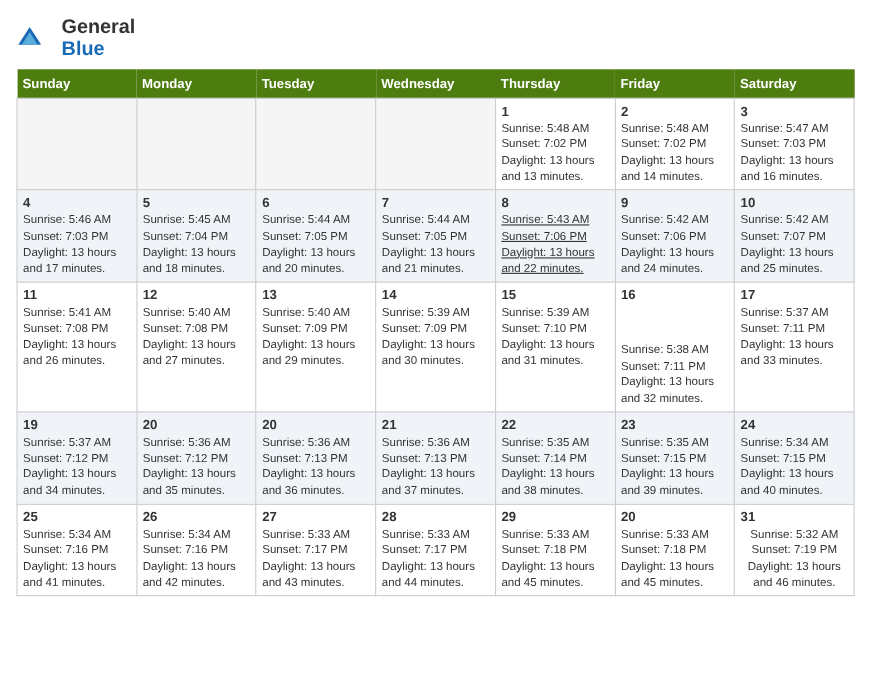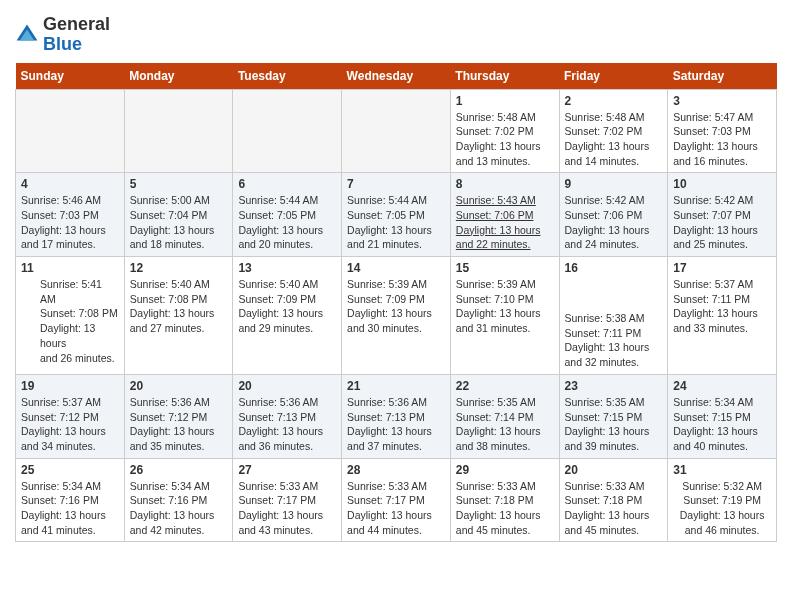--- a/index.html
+++ b/index.html
@@ -12,21 +12,21 @@
     }
     .header {
       display: flex;
       justify-content: space-between;
       align-items: flex-start;
       margin-bottom: 8px;
     }
     .logo {
       display: flex;
       align-items: center;
-      gap: 4px;
+      gap: 17px;
     }
     .logo-text {
       font-size: 18px;
       font-weight: bold;
       line-height: 1.1;
     }
     .logo-general { color: #333; }
     .logo-blue { color: #1a6bb5; }
     .logo-icon {
       width: 24px;
@@ -43,21 +43,21 @@
     .location {
       font-size: 14px;
       color: #555;
     }
     table {
       width: 100%;
       border-collapse: collapse;
       font-size: 11px;
     }
     th {
-      background-color: #c2410c;
+      background-color: #4d7c0f;
       color: #fff;
       text-align: left;
       padding: 6px 5px;
       font-size: 12px;
       font-weight: bold;
     }
     td {
       border: 1px solid #ccc;
       vertical-align: top;
       padding: 4px 5px;
@@ -142,21 +142,21 @@
       <tr>
         <td>
           <span class="day-number">4</span>
           <div class="day-info" style="white-space: pre-line;">Sunrise: 5:46 AM
 Sunset: 7:03 PM
 Daylight: 13 hours
 and 17 minutes.</div>
         </td>
         <td>
           <span class="day-number">5</span>
-          <div class="day-info" style="white-space: pre-line;">Sunrise: 5:00 AM
+          <div class="day-info" style="white-space: pre-line;">Sunrise: 5:45 AM
 Sunset: 7:04 PM
 Daylight: 13 hours
 and 18 minutes.</div>
         </td>
         <td>
           <span class="day-number">6</span>
           <div class="day-info" style="white-space: pre-line;">Sunrise: 5:44 AM
 Sunset: 7:05 PM
 Daylight: 13 hours
 and 20 minutes.</div>
@@ -186,21 +186,21 @@
           <span class="day-number">10</span>
           <div class="day-info" style="white-space: pre-line;">Sunrise: 5:42 AM
 Sunset: 7:07 PM
 Daylight: 13 hours
 and 25 minutes.</div>
         </td>
       </tr>
       <tr>
         <td>
           <span class="day-number">11</span>
-          <div class="day-info" style="white-space: pre-line; margin-left: 19px;">Sunrise: 5:41 AM
+          <div class="day-info" style="white-space: pre-line;">Sunrise: 5:41 AM
 Sunset: 7:08 PM
 Daylight: 13 hours
 and 26 minutes.</div>
         </td>
         <td>
           <span class="day-number">12</span>
           <div class="day-info" style="white-space: pre-line;">Sunrise: 5:40 AM
 Sunset: 7:08 PM
 Daylight: 13 hours
 and 27 minutes.</div>

